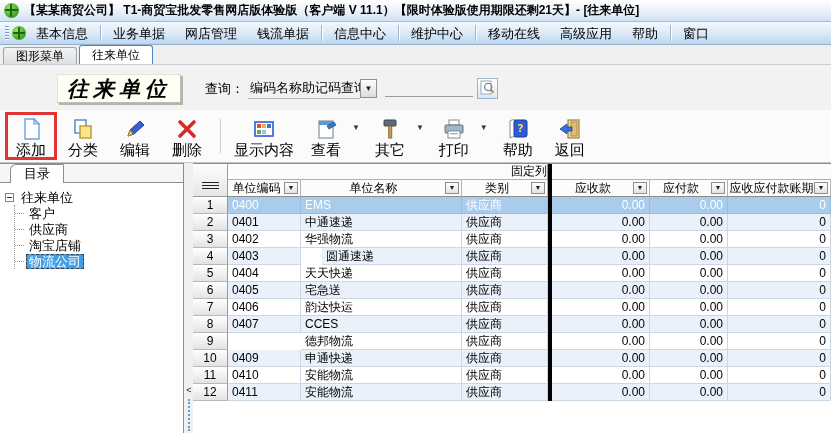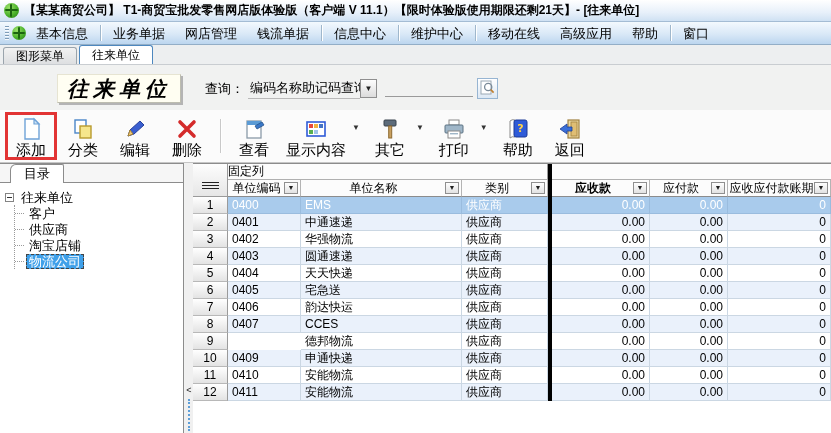--- a/index.html
+++ b/index.html
@@ -77,21 +77,21 @@
     text-align:center;color:#222;cursor:default;}
   .split-dots{position:absolute;left:3px;top:236px;bottom:2px;width:0;border-left:2px dotted #5E9FD8;}
   
   .table-area{position:absolute;left:193px;top:0;width:638px;height:270px;background:#FFFFFF;border-top:1px solid #8C8C8C;}
   .grid{display:grid;grid-template-columns:35px 73px 161px 86px 4px 98px 78px 103px;
     grid-template-rows:16px 17px repeat(12,17px);}
   .h-rownum{grid-area:1/1/3/2;background:linear-gradient(#FDFDFD,#E6E6E6);border-right:1px solid #9A9A9A;
     border-bottom:1px solid #9A9A9A;display:flex;align-items:flex-end;justify-content:center;padding-bottom:5px;}
   .lines-icon{width:17px;height:9px;background:repeating-linear-gradient(to bottom,#222 0 1px,transparent 1px 3px);}
   .h-group{grid-area:1/2/2/5;background:#FCFCFC;border-right:1px solid #9A9A9A;border-bottom:1px solid #B0B0B0;
-    text-align:left;line-height:15px;font-size:12px;}
+    text-align:right;line-height:15px;font-size:12px;}
   .h-right-empty{grid-area:1/6/2/9;background:#FCFCFC;border-bottom:1px solid #B0B0B0;}
   .divider{grid-area:1/5/15/6;background:#000;}
   .h-col{background:#FCFCFC;border-right:1px solid #B4B4B4;border-bottom:1px solid #8C8C8C;position:relative;
     display:flex;align-items:center;justify-content:center;font-size:12px;padding-right:15px;white-space:nowrap;overflow:hidden;}
   .fbtn{position:absolute;right:2px;top:2px;width:14px;height:12px;border:1px solid #8F8F8F;
     background:linear-gradient(#FEFEFE,#E2E2E2);font-size:7px;line-height:10px;text-align:center;color:#222;cursor:default;}
   .rownum-cell{background:linear-gradient(#FFFFFF,#E3E3E3);border-right:1px solid #9A9A9A;border-bottom:1px solid #B8B8B8;
     text-align:center;line-height:16px;font-size:12px;}
   .cell{padding:0 4px;line-height:16px;font-size:12px;border-right:1px solid #CBD7E3;border-bottom:1px solid #CBD7E3;
     white-space:nowrap;overflow:hidden;cursor:default;}
@@ -179,36 +179,36 @@
       </div>
       <div class="tb-btn">
         <svg class="tbicon" viewBox="0 0 24 24">
           <path d="M5 5 L19 19 M19 5 L5 19" stroke="#D42B2B" stroke-width="3.6" stroke-linecap="round"></path>
         </svg>
         <div class="tb-label">删除</div>
       </div>
       <span class="tb-sep"></span>
       <div class="tb-btn">
         <svg class="tbicon" viewBox="0 0 24 24">
-          <rect x="5" y="4" width="14" height="17" fill="#FFFFFF" stroke="#8A9AA8" stroke-width="1.3"></rect>
-          <rect x="5" y="4" width="14" height="4" fill="#5B9BD5"></rect>
-          <path d="M13 9 l7-4 2 3 -7 4 z" fill="#3A78C8" stroke="#26538C" stroke-width="0.8"></path>
-        </svg>
-        <div class="tb-label">查看</div>
-      </div>
-      <div class="tb-btn">
-        <svg class="tbicon" viewBox="0 0 24 24">
           <rect x="3" y="5" width="18" height="14" fill="#FFFFFF" stroke="#2F5BD8" stroke-width="1.6"></rect>
           <rect x="5" y="7" width="4" height="4" fill="#E8483C"></rect>
           <rect x="10" y="7" width="4" height="4" fill="#F0B23E"></rect>
           <rect x="15" y="7" width="4" height="4" fill="#4472C4"></rect>
           <rect x="5" y="13" width="4" height="4" fill="#58B050"></rect>
           <rect x="10" y="13" width="4" height="4" fill="#A0C4E8"></rect>
         </svg>
         <div class="tb-label">显示内容</div>
+      </div>
+      <div class="tb-btn">
+        <svg class="tbicon" viewBox="0 0 24 24">
+          <rect x="5" y="4" width="14" height="17" fill="#FFFFFF" stroke="#8A9AA8" stroke-width="1.3"></rect>
+          <rect x="5" y="4" width="14" height="4" fill="#5B9BD5"></rect>
+          <path d="M13 9 l7-4 2 3 -7 4 z" fill="#3A78C8" stroke="#26538C" stroke-width="0.8"></path>
+        </svg>
+        <div class="tb-label">查看</div>
       </div>
       <span class="tb-caret">▼</span>
       <div class="tb-btn">
         <svg class="tbicon" viewBox="0 0 24 24">
           <rect x="6" y="3" width="12" height="6" rx="1" fill="#5C6B7A" stroke="#39434D" stroke-width="1"></rect>
           <rect x="10.7" y="9" width="3" height="12" fill="#C8A060" stroke="#8E6B32" stroke-width="1"></rect>
         </svg>
         <div class="tb-label">其它</div>
       </div>
       <span class="tb-caret">▼</span>
@@ -287,21 +287,21 @@
           <span class="fbtn">▼</span>
         </div>
         <div class="h-col" style="grid-area: 2 / 3;">
           <span>单位名称</span>
           <span class="fbtn">▼</span>
         </div>
         <div class="h-col" style="grid-area: 2 / 4;">
           <span>类别</span>
           <span class="fbtn">▼</span>
         </div>
-        <div class="h-col" style="grid-area: 2 / 6; font-weight: bold;">
+        <div class="h-col" style="grid-area: 2 / 6;">
           <span>应收款</span>
           <span class="fbtn">▼</span>
         </div>
         <div class="h-col" style="grid-area: 2 / 7;">
           <span>应付款</span>
           <span class="fbtn">▼</span>
         </div>
         <div class="h-col" style="grid-area: 2 / 8;">
           <span>应收应付款账期</span>
           <span class="fbtn">▼</span>
@@ -322,21 +322,21 @@
         <div class="cell row-tint num" style="grid-area: 4 / 8;">0</div>
         <div class="rownum-cell" style="grid-area: 5 / 1;">3</div>
         <div class="cell row-plain" style="grid-area: 5 / 2;">0402</div>
         <div class="cell row-plain" style="grid-area: 5 / 3;">华强物流</div>
         <div class="cell row-plain" style="grid-area: 5 / 4;">供应商</div>
         <div class="cell row-plain num" style="grid-area: 5 / 6;">0.00</div>
         <div class="cell row-plain num" style="grid-area: 5 / 7;">0.00</div>
         <div class="cell row-plain num" style="grid-area: 5 / 8;">0</div>
         <div class="rownum-cell" style="grid-area: 6 / 1;">4</div>
         <div class="cell row-tint" style="grid-area: 6 / 2;">0403</div>
-        <div class="cell row-tint" style="grid-area: 6 / 3;">圆通速递</div>
+        <div class="cell row-tint" style="grid-area: 6 / 3; margin-left: 21px;">圆通速递</div>
         <div class="cell row-tint" style="grid-area: 6 / 4;">供应商</div>
         <div class="cell row-tint num" style="grid-area: 6 / 6;">0.00</div>
         <div class="cell row-tint num" style="grid-area: 6 / 7;">0.00</div>
         <div class="cell row-tint num" style="grid-area: 6 / 8;">0</div>
         <div class="rownum-cell" style="grid-area: 7 / 1;">5</div>
         <div class="cell row-plain" style="grid-area: 7 / 2;">0404</div>
         <div class="cell row-plain" style="grid-area: 7 / 3;">天天快递</div>
         <div class="cell row-plain" style="grid-area: 7 / 4;">供应商</div>
         <div class="cell row-plain num" style="grid-area: 7 / 6;">0.00</div>
         <div class="cell row-plain num" style="grid-area: 7 / 7;">0.00</div>

